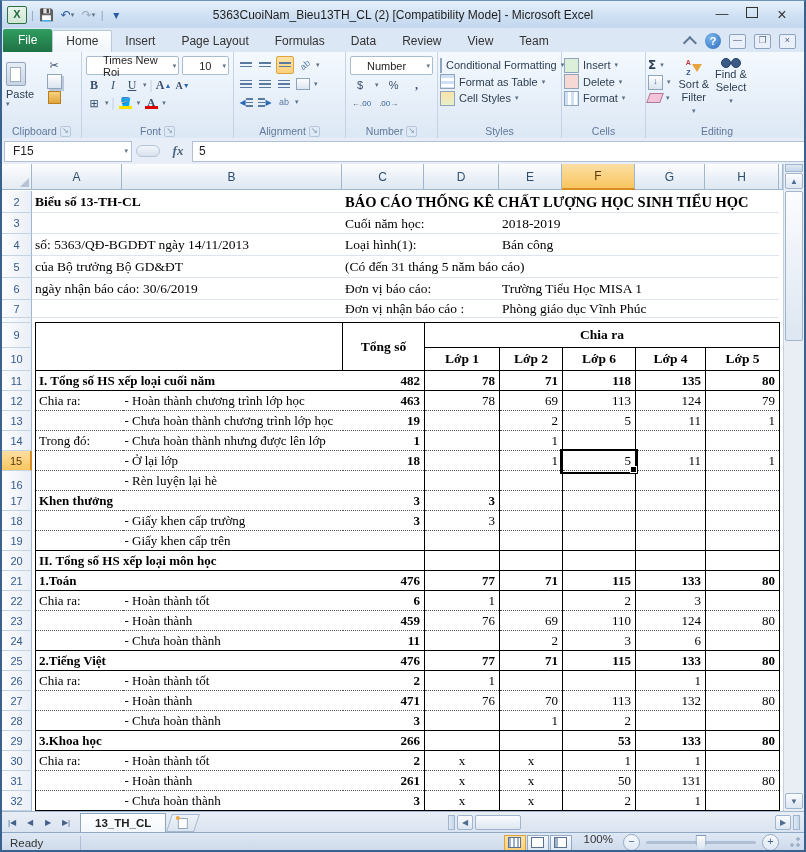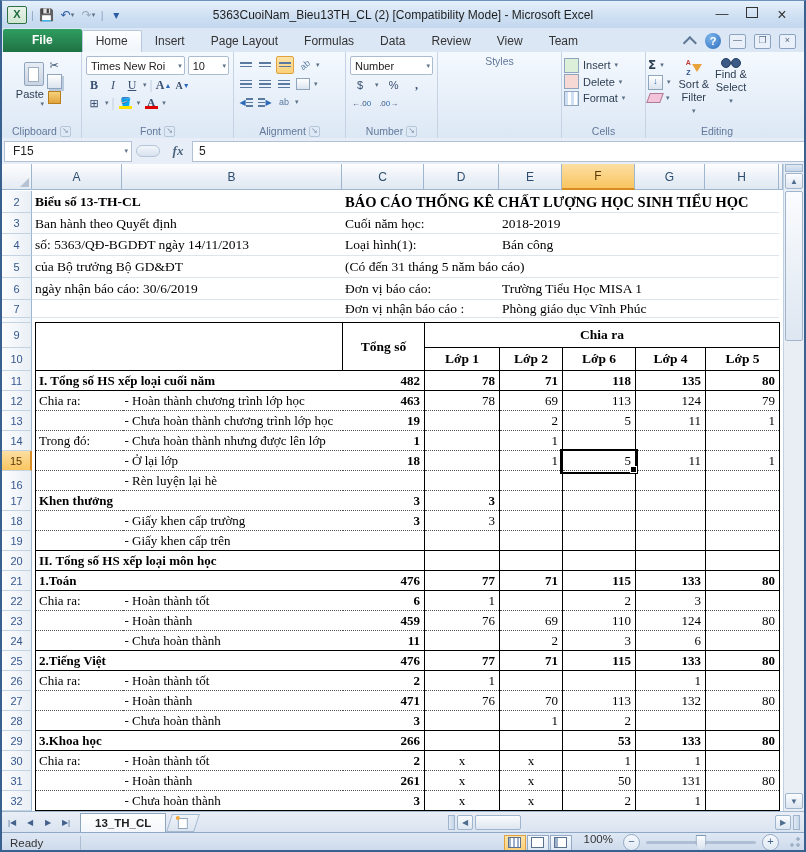--- a/index.html
+++ b/index.html
@@ -18,22 +18,22 @@
   .qsep{color:#90a7c2;font-size:11px;}
   .title-text{position:absolute;left:0;right:0;text-align:center;font-size:12px;color:#1e1e1e;pointer-events:none;}
   .winbtns{margin-left:auto;display:flex;gap:14px;padding-right:14px;z-index:2;}
   .winbtn{color:#333;font-size:13px;width:16px;text-align:center;}
   .winbtn .maxbox{display:inline-block;width:10px;height:9px;border:1.5px solid #333;}
 
   
   .tabrow{position:absolute;top:27px;left:0;right:0;height:24px;background:#dce7f5;
           border-bottom:1px solid #c0cfe2;display:flex;align-items:flex-end;}
   .tab{padding:3px 13px 4px;font-size:12px;color:#333;}
-  .tab.file{background:linear-gradient(#2f9e5f,#1f7244);color:#fff;padding:4px 29px 5px;margin-left:1px;
-            border-radius:2px 2px 0 0;font-weight:bold;}
+  .tab.file{background:linear-gradient(#2f9e5f,#1f7244);color:#fff;padding:4px 15px 5px;margin-left:1px;
+            border-radius:2px 2px 0 0;font-weight:normal;}
   .tab.active{background:linear-gradient(#fdfeff,#f0f5fb);border:1px solid #b9c9dd;border-bottom:none;
               border-radius:2px 2px 0 0;}
   .tabrow-right{margin-left:auto;display:flex;align-items:center;gap:8px;padding-right:8px;padding-bottom:3px;}
   .chev{width:8px;height:8px;border-top:2px solid #5f7896;border-left:2px solid #5f7896;transform:rotate(45deg) translateY(3px);}
   .helpbtn{width:16px;height:16px;border-radius:50%;background:radial-gradient(circle at 35% 30%,#7db5ea,#2c6cbe);
            color:#fff;font-weight:bold;font-size:11px;text-align:center;line-height:16px;}
   .wb{width:15px;height:13px;border:1px solid #8ba3c0;background:#e9f0f9;color:#55677f;
       font-size:9px;text-align:center;line-height:11px;border-radius:2px;}
 
   
@@ -42,29 +42,29 @@
           display:flex;}
   .rgroup{box-sizing:border-box;border-right:1px solid #c6d3e4;display:flex;flex-direction:column;padding:2px 2px 0;}
   .gbody{flex:1;position:relative;}
   .glabel{height:14px;font-size:10.5px;color:#62789a;display:flex;align-items:center;justify-content:center;gap:3px;}
   .launcher{font-size:8px;color:#7e93ad;border:1px solid #b7c6d9;width:9px;height:9px;line-height:8px;text-align:center;border-radius:2px;}
   .rrow{display:flex;align-items:center;gap:3px;margin:2px 2px;}
   .ric{min-width:16px;height:16px;display:flex;align-items:center;justify-content:center;font-size:11px;color:#39506e;}
   .ric.hl{background:linear-gradient(#fde3a7,#fbd07a);border:1px solid #e0a23e;border-radius:2px;}
   .dd{font-size:7px;color:#5c7187;}
   .combo{background:#fff;border:1px solid #abbccf;height:17px;display:flex;align-items:center;
-         font-size:11px;padding:0 2px 0 4px;border-radius:2px;}
+         font-size:11px;padding:0 2px 0 16px;border-radius:2px;}
   .combo .dd{margin-left:auto;}
   .bars{width:12px;height:9px;background:repeating-linear-gradient(to bottom,#5a7aa0 0 1.5px,transparent 1.5px 3.5px);}
   .bfmt{font-family:"Liberation Serif",serif;font-weight:bold;font-size:12px;}
   .ifmt{font-family:"Liberation Serif",serif;font-style:italic;font-size:12px;}
   .ufmt{font-family:"Liberation Serif",serif;text-decoration:underline;font-size:12px;}
   .colorbar{display:block;width:13px;height:3px;margin-top:-1px;}
   .stack{display:flex;flex-direction:column;align-items:center;line-height:10px;}
-  .bigbtn{display:flex;flex-direction:column;align-items:flex-end;justify-content:center;width:38px;height:58px;margin:2px;}
+  .bigbtn{display:flex;flex-direction:column;align-items:flex-start;justify-content:center;width:38px;height:58px;margin:2px;}
   .paste-icon{width:18px;height:22px;background:linear-gradient(#e8edf4,#c9d4e2);border:1px solid #8fa5bd;border-radius:2px;position:relative;}
   .paste-icon:after{content:"";position:absolute;left:3px;top:4px;width:9px;height:13px;background:#fff;border:1px solid #9fb0c4;}
   .srow{display:flex;align-items:center;gap:4px;font-size:11px;color:#2d3e52;margin:1.5px 0;white-space:nowrap;}
   .sq{width:13px;height:13px;border:1px solid #8fa5bd;background:linear-gradient(#fefefe,#dbe4ee);display:inline-block;}
   .funnel{width:0;height:0;border-left:5px solid transparent;border-right:5px solid transparent;border-top:8px solid #e8a33d;}
   .binoc{display:flex;}
   .binoc i{width:8px;height:8px;border-radius:50%;background:#3b5a86;border:1px solid #24405f;}
   .twoline{display:flex;flex-direction:column;align-items:center;font-size:11px;color:#2d3e52;line-height:13px;}
 
   
@@ -339,20 +339,37 @@
           <div class="ric" style="font-size:8px;">.0<span style="color:#2a6ab8;">0</span>→</div>
         </div>
       </div>
       <div class="glabel">
           <span>Number</span>
           <span class="launcher">↘</span>
         </div>
     </div>
 
     <div class="rgroup" style="width:124px;">
+      <div class="gbody" style="padding-top:2px;">
+        <div class="srow">
+          <span class="sq" style="background:linear-gradient(135deg,#f6d7d2,#d9e6f8);"></span>
+          <span>Conditional Formatting</span>
+            <span class="dd">▾</span>
+        </div>
+        <div class="srow">
+          <span class="sq" style="background:repeating-linear-gradient(#cfe0f5 0 3px,#fff 3px 6px);"></span>
+          <span>Format as Table</span>
+            <span class="dd">▾</span>
+        </div>
+        <div class="srow">
+          <span class="sq" style="background:linear-gradient(#fbe2a9,#e8f0c9);"></span>
+          <span>Cell Styles</span>
+            <span class="dd">▾</span>
+        </div>
+      </div>
       <div class="glabel">
           <span>Styles</span>
         </div>
     </div>
 
     <div class="rgroup" style="width:84px;">
       <div class="gbody" style="padding-top:2px;">
         <div class="srow">
           <span class="sq" style="background:#dcefd8;"></span>
           <span>Insert</span>
@@ -482,21 +499,20 @@
       <div class="rhcell" style="top: 607px; height: 20px;">31</div>
       <div class="rhcell" style="top: 627px; height: 20px;">32</div>
       <div class="gline" style="top: 48px;"></div>
       <div class="gline" style="top: 69px;"></div>
       <div class="gline" style="top: 91px;"></div>
       <div class="gline" style="top: 113px;"></div>
       <div class="gline" style="top: 135px;"></div>
       <div class="gline" style="top: 153px;"></div>
       <div class="icell b" style="left: 33px; top: 27px; height: 22px; line-height: 22px;">Biểu số 13-TH-CL</div>
       <div class="icell b big" style="left: 343px; top: 27px; height: 22px; line-height: 22px;">BÁO CÁO THỐNG KÊ CHẤT LƯỢNG HỌC SINH TIỂU HỌC</div>
-      <div class="icell" style="left: 33px; top: 49px; height: 21px; line-height: 21px;">Ban hành theo Quyết định</div>
       <div class="icell" style="left: 343px; top: 49px; height: 21px; line-height: 21px;">Cuối năm học:</div>
       <div class="icell" style="left: 500px; top: 49px; height: 21px; line-height: 21px;">2018-2019</div>
       <div class="icell" style="left: 33px; top: 70px; height: 22px; line-height: 22px;">số: 5363/QĐ-BGDĐT ngày 14/11/2013</div>
       <div class="icell" style="left: 343px; top: 70px; height: 22px; line-height: 22px;">Loại hình(1):</div>
       <div class="icell" style="left: 500px; top: 70px; height: 22px; line-height: 22px;">Bán công</div>
       <div class="icell" style="left: 33px; top: 92px; height: 22px; line-height: 22px;">của Bộ trưởng Bộ GD&amp;ĐT</div>
       <div class="icell" style="left: 343px; top: 92px; height: 22px; line-height: 22px;">(Có đến 31 tháng 5 năm báo cáo)</div>
       <div class="icell" style="left: 33px; top: 114px; height: 22px; line-height: 22px;">ngày nhận báo cáo: 30/6/2019</div>
       <div class="icell" style="left: 343px; top: 114px; height: 22px; line-height: 22px;">Đơn vị báo cáo:</div>
       <div class="icell" style="left: 500px; top: 114px; height: 22px; line-height: 22px;">Trường Tiểu Học MISA 1</div>

